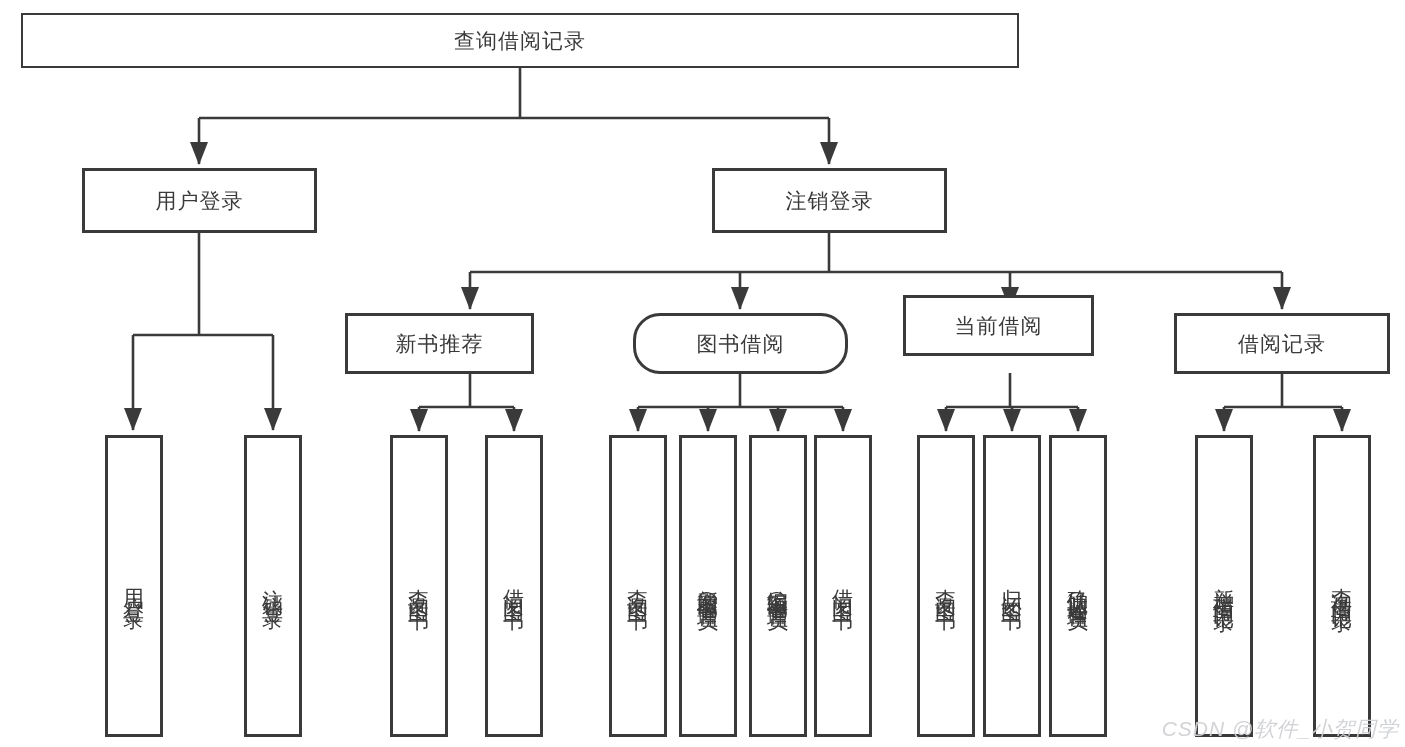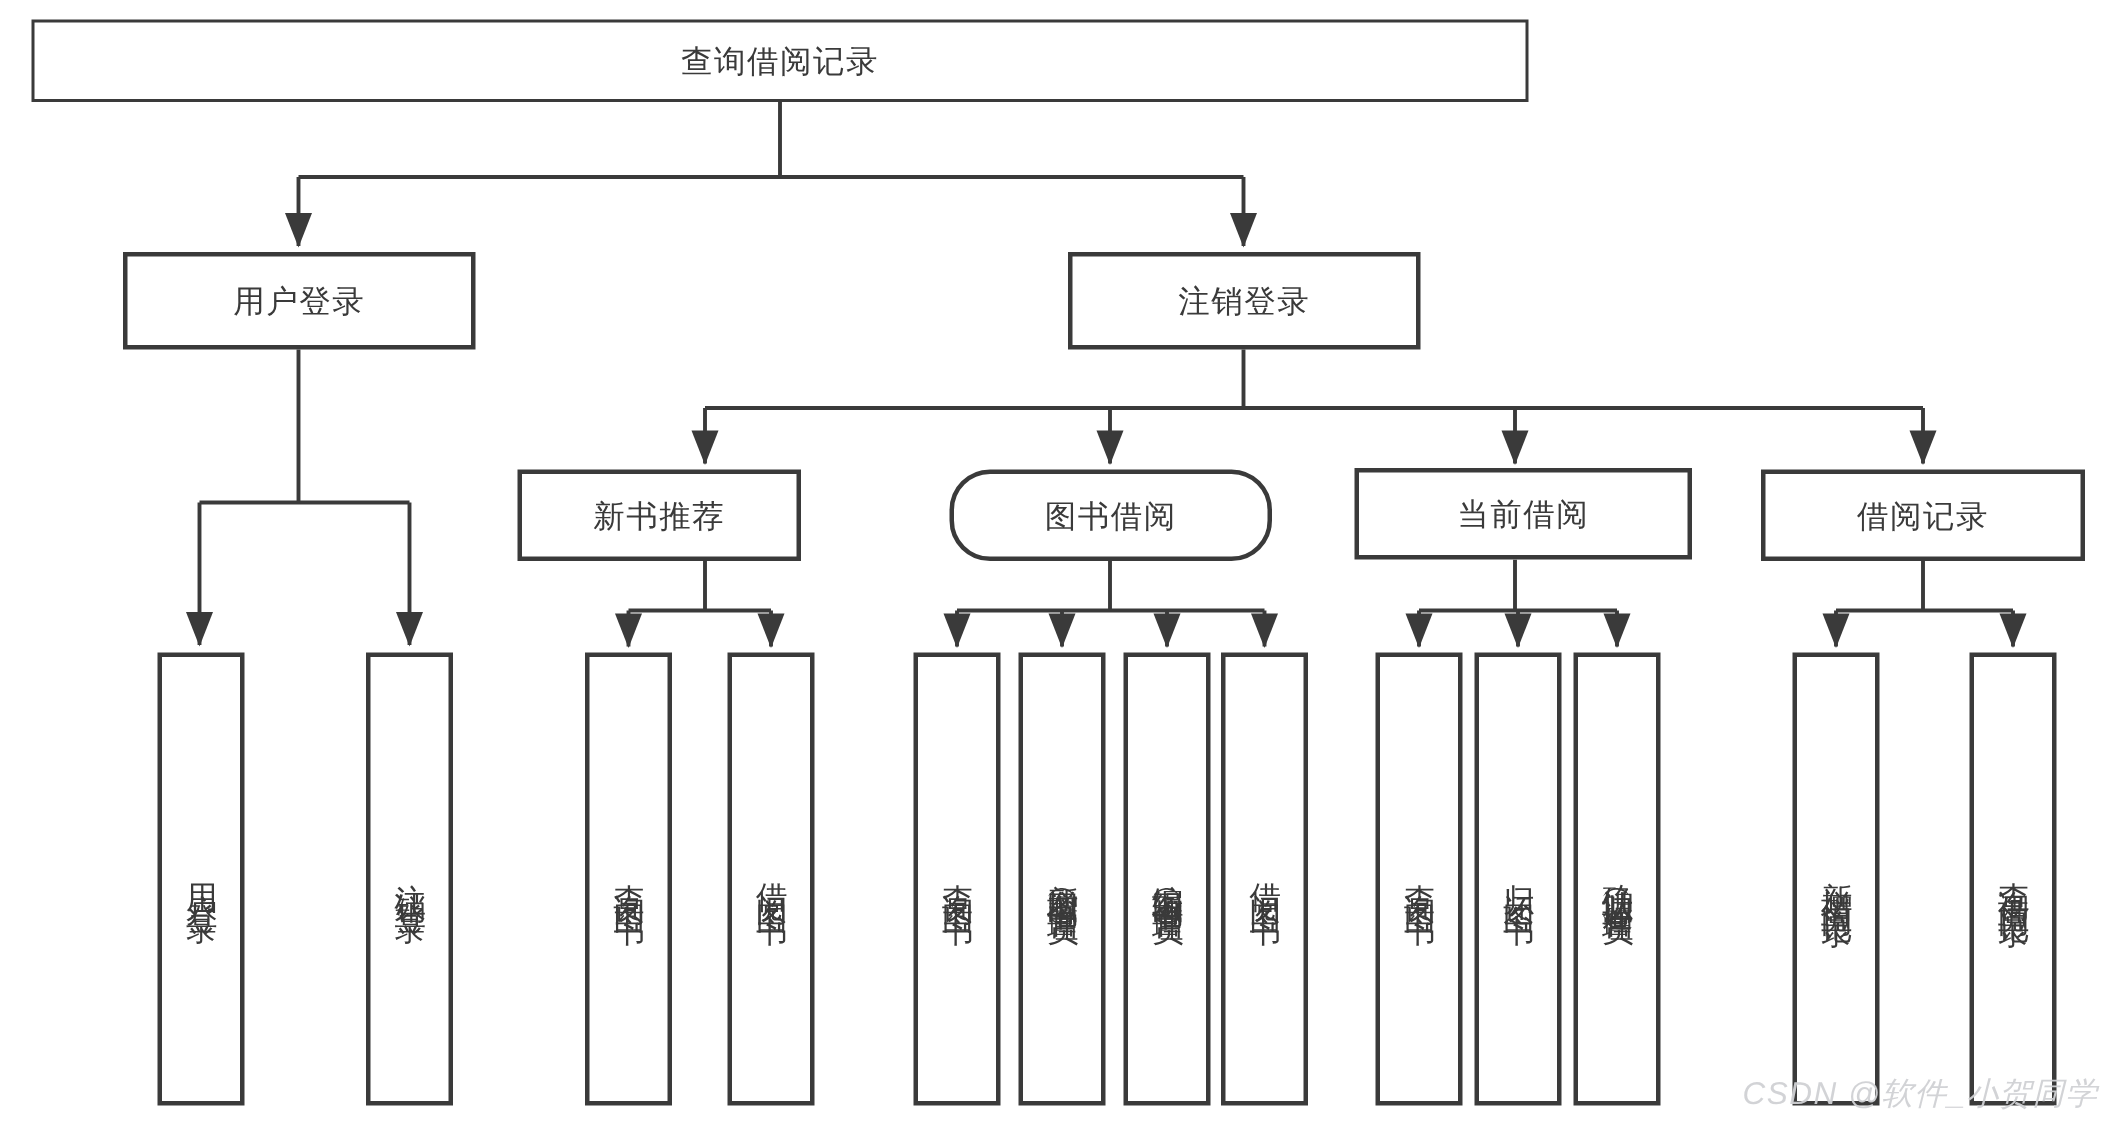--- a/index.html
+++ b/index.html
@@ -125,21 +125,21 @@
   <div class="box" style="left:712px; top:168px; width:235px; height:65px;">
     <span class="hlabel">注销登录</span>
   </div>
 
   <div class="box" style="left:345px; top:313px; width:189px; height:61px;">
     <span class="hlabel">新书推荐</span>
   </div>
   <div class="box" style="left:633px; top:313px; width:215px; height:61px;border-radius:27px;">
     <span class="hlabel">图书借阅</span>
   </div>
-  <div class="box" style="left:903px; top:312px; width:225px; height:61px;text-align:center;">
+  <div class="box" style="left:903px; top:295px; width:191px; height:61px;text-align:center;">
     <span class="hlabel">当前借阅</span>
   </div>
   <div class="box" style="left:1174px; top:313px; width:216px; height:61px;">
     <span class="hlabel">借阅记录</span>
   </div>
 
   <div class="box" style="left:105px; top:435px; width:58px; height:302px;">
     <span class="vlabel">用户登录</span>
   </div>
   <div class="box" style="left:244px; top:435px; width:58px; height:302px;">

